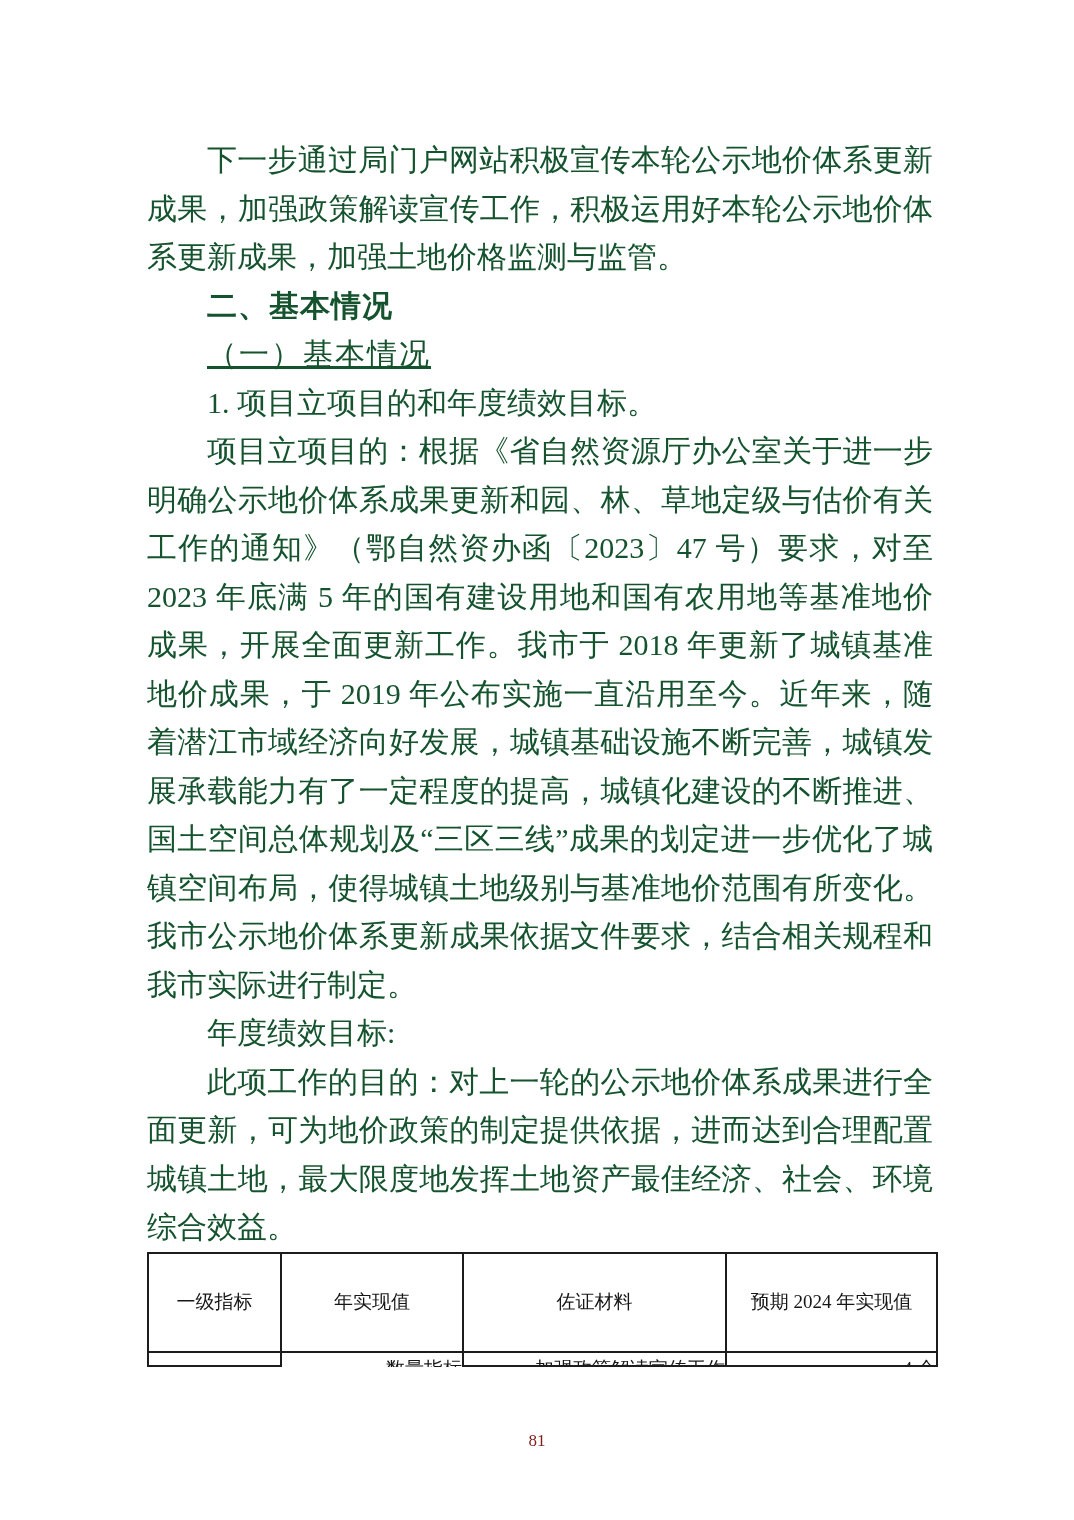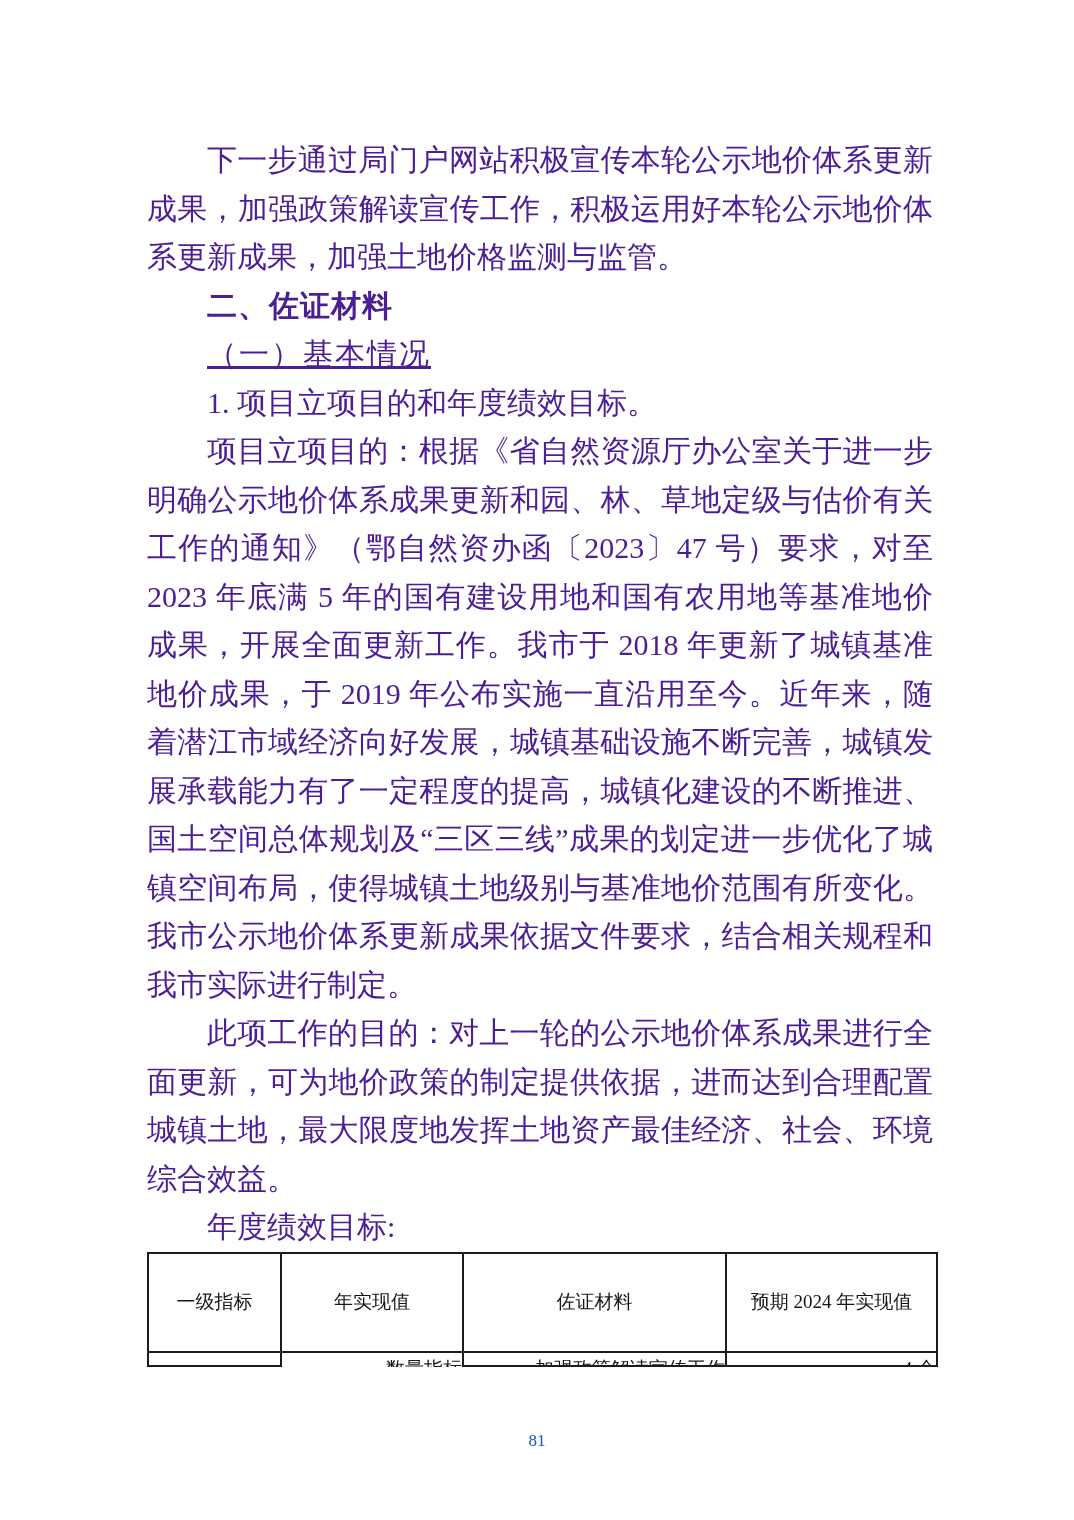--- a/index.html
+++ b/index.html
@@ -20,21 +20,21 @@
     position: absolute;
     left: 147px;
     top: 136px;
     width: 791px;
   }
   .doc-text {
     width: 786px;
     font-size: 30px;
     line-height: 48.5px;
     text-align: justify;
-    color: #4c1d95;
+    color: #14532d;
   }
   .doc-text p {
     margin: 0;
     text-indent: 2em;
   }
   p.heading {
     font-family: "Liberation Sans", "DejaVu Sans", sans-serif;
     font-weight: 700;
     letter-spacing: 1px;
   }
@@ -88,38 +88,38 @@
   .t-row .cell.open {
     border-bottom: none;
   }
   .page-num {
     position: absolute;
     top: 1431px;
     left: 0;
     width: 100%;
     text-align: center;
     font-size: 17px;
-    color: #1d4ed8;
+    color: #7f1d1d;
   }
 </style>
 </head>
 <body>
 
 <div class="page">
 
   <div class="content">
 
     <div class="doc-text">
       <p class="body">下一步通过局门户网站积极宣传本轮公示地价体系更新成果，加强政策解读宣传工作，积极运用好本轮公示地价体系更新成果，加强土地价格监测与监管。</p>
-      <p class="heading">二、佐证材料</p>
+      <p class="heading">二、基本情况</p>
       <p class="subheading">（一）基本情况</p>
       <p class="body">1. 项目立项目的和年度绩效目标。</p>
       <p class="body">项目立项目的：根据《省自然资源厅办公室关于进一步明确公示地价体系成果更新和园、林、草地定级与估价有关工作的通知》（鄂自然资办函〔2023〕47 号）要求，对至 2023 年底满 5 年的国有建设用地和国有农用地等基准地价成果，开展全面更新工作。我市于 2018 年更新了城镇基准地价成果，于 2019 年公布实施一直沿用至今。近年来，随着潜江市域经济向好发展，城镇基础设施不断完善，城镇发展承载能力有了一定程度的提高，城镇化建设的不断推进、国土空间总体规划及“三区三线”成果的划定进一步优化了城镇空间布局，使得城镇土地级别与基准地价范围有所变化。我市公示地价体系更新成果依据文件要求，结合相关规程和我市实际进行制定。</p>
+      <p class="body">年度绩效目标:</p>
       <p class="body">此项工作的目的：对上一轮的公示地价体系成果进行全面更新，可为地价政策的制定提供依据，进而达到合理配置城镇土地，最大限度地发挥土地资产最佳经济、社会、环境综合效益。</p>
-      <p class="body">年度绩效目标:</p>
     </div>
 
     <div class="perf-table">
       <div class="tgrid t-head">
         <div class="cell first">一级指标</div>
         <div class="cell">年实现值</div>
         <div class="cell">佐证材料</div>
         <div class="cell">预期 2024 年实现值</div>
       </div>
       <div class="tgrid t-row">

